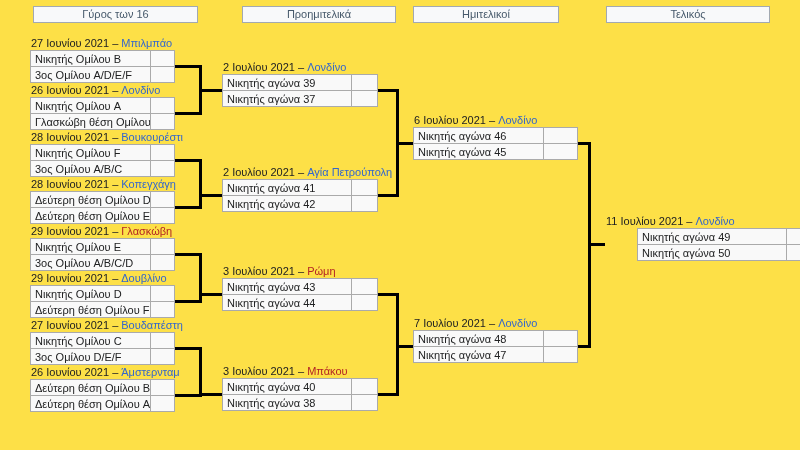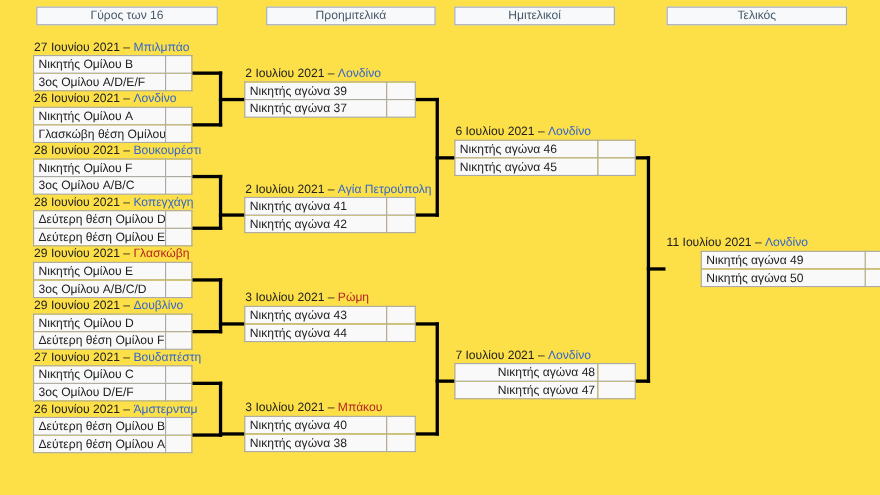--- a/index.html
+++ b/index.html
@@ -34,21 +34,21 @@
   }
   .match td.score{padding:0;}
   .r16{left:30px;width:145px;}   .r16 .score{width:23px;}
   .qf{left:222px;width:156px;}   .qf  .score{width:25px;}
   .sf{left:413px;width:165px;}   .sf  .score{width:33px;}
   .fin{left:605px;width:182px;padding-left:32px;}  .fin .score{width:31px;}
 
   .m1{top:50px;} .m2{top:97px;} .m3{top:144px;} .m4{top:191px;}
   .m5{top:238px;} .m6{top:285px;} .m7{top:332px;} .m8{top:379px;}
   .q1{top:74px;} .q2{top:179px;} .q3{top:278px;} .q4{top:378px;}
-  .s1{top:127px;} .s2{top:330px;text-align:right;}
+  .s1{top:127px;} .s2{top:330px;}
   .f1{top:228px;}
 
   
   .hl,.vl{position:absolute;background:#000;}
   .hl{height:3px;}
   .vl{width:3px;}
 </style>
 </head>
 <body>
 

